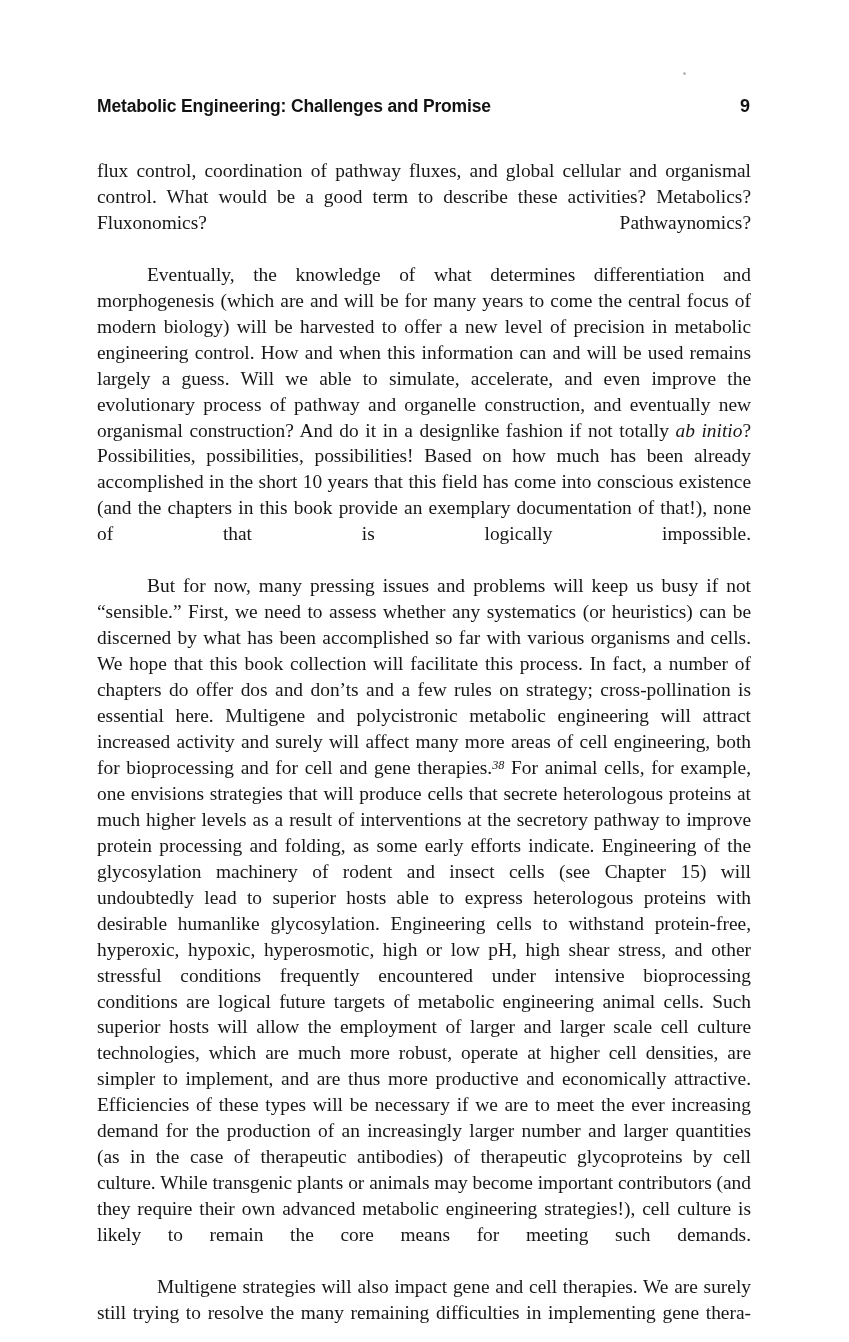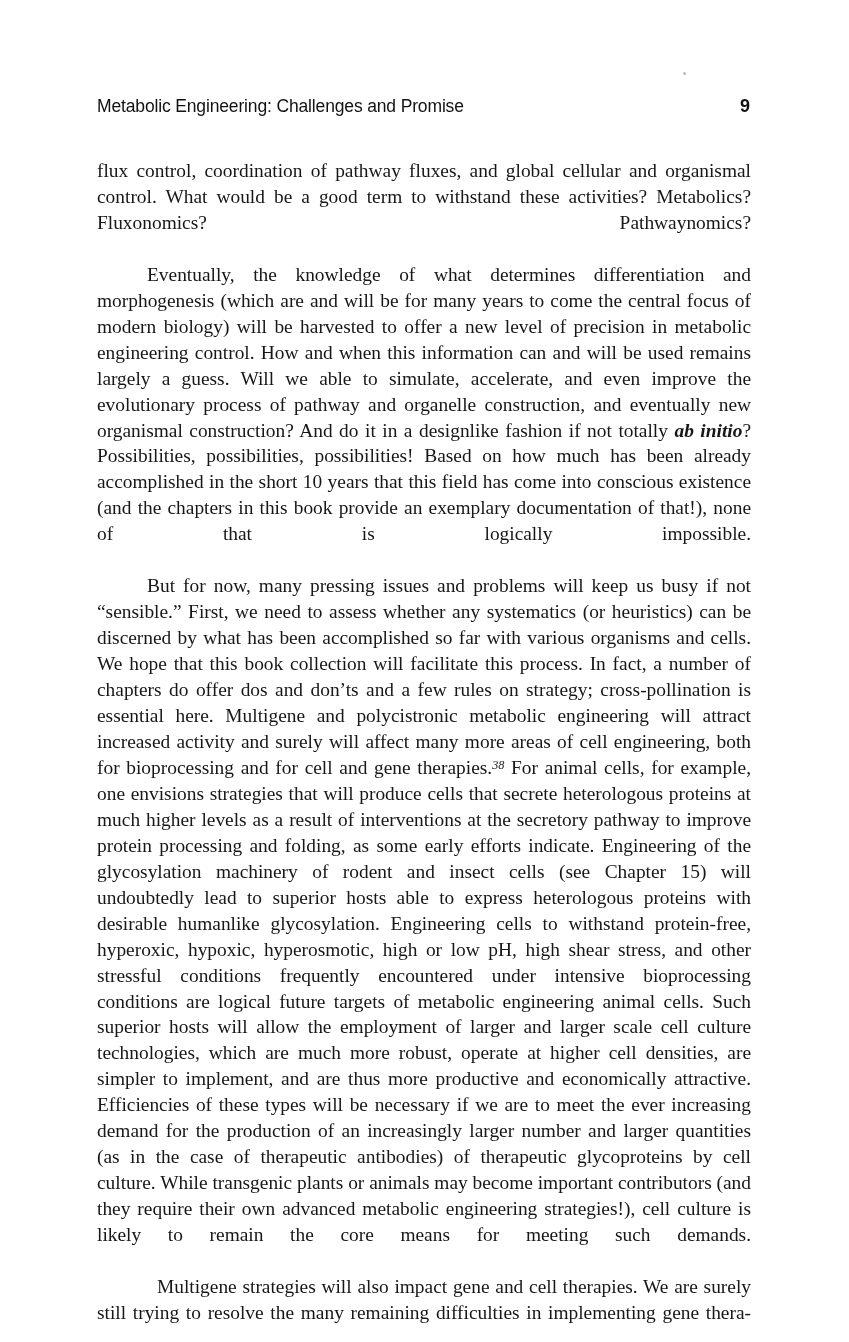--- a/index.html
+++ b/index.html
@@ -25,21 +25,21 @@
     right: 99px;
     top: 96px;
     height: 26px;
     display: flex;
     align-items: baseline;
     justify-content: space-between;
   }
 
   .running-head-title {
     font-family: "Liberation Sans", sans-serif;
-    font-weight: 400;
+    font-weight: 700;
     font-size: 17.5px;
     letter-spacing: -0.15px;
     color: #121212;
     white-space: nowrap;
   }
 
   .running-head-folio {
     font-family: "Liberation Sans", sans-serif;
     font-weight: 700;
     font-size: 18px;
@@ -88,21 +88,20 @@
 
   
   .textblock p:after {
     content: "";
     display: inline-block;
     width: 100%;
   }
 
   .ital {
     font-style: italic;
-    font-weight: bold;
   }
 
   sup.fn {
     font-size: 0.63em;
     vertical-align: 0.45em;
     line-height: 0;
     font-style: italic;
   }
 </style>
 </head>
@@ -111,19 +110,19 @@
 <div class="page">
 
   <div class="running-head">
     <span class="running-head-title">Metabolic Engineering: Challenges and Promise</span>
     <span class="running-head-folio">9</span>
   </div>
 
   <div class="scan-speck"></div>
 
   <div class="textblock">
-      <p>flux control, coordination of pathway fluxes, and global cellular and organismal control. What would be a good term to withstand these activities? Metabolics? Fluxonomics? Pathwaynomics?</p>
+      <p>flux control, coordination of pathway fluxes, and global cellular and organismal control. What would be a good term to describe these activities? Metabolics? Fluxonomics? Pathwaynomics?</p>
       <p class="indent">Eventually, the knowledge of what determines differentiation and morphogenesis (which are and will be for many years to come the central focus of modern biology) will be harvested to offer a new level of precision in metabolic engineering control. How and when this information can and will be used remains largely a guess. Will we able to simulate, accelerate, and even improve the evolutionary process of pathway and organelle construction, and eventually new organismal construction? And do it in a designlike fashion if not totally <span class="ital">ab initio</span>? Possibilities, possibilities, possibilities! Based on how much has been already accomplished in the short 10 years that this field has come into conscious existence (and the chapters in this book provide an exemplary documentation of that!), none of that is logically impossible.</p>
       <p class="indent">But for now, many pressing issues and problems will keep us busy if not “sensible.” First, we need to assess whether any systematics (or heuristics) can be discerned by what has been accomplished so far with various organisms and cells. We hope that this book collection will facilitate this process. In fact, a number of chapters do offer dos and don’ts and a few rules on strategy; cross-pollination is essential here. Multigene and polycistronic metabolic engineering will attract increased activity and surely will affect many more areas of cell engineering, both for bioprocessing and for cell and gene therapies.<sup class="fn">38</sup> For animal cells, for example, one envisions strategies that will produce cells that secrete heterologous proteins at much higher levels as a result of interventions at the secretory pathway to improve protein processing and folding, as some early efforts indicate. Engineering of the glycosylation machinery of rodent and insect cells (see Chapter 15) will undoubtedly lead to superior hosts able to express heterologous proteins with desirable humanlike glycosylation. Engineering cells to withstand protein-free, hyperoxic, hypoxic, hyperosmotic, high or low pH, high shear stress, and other stressful conditions frequently encountered under intensive bioprocessing conditions are logical future targets of metabolic engineering animal cells. Such superior hosts will allow the employment of larger and larger scale cell culture technologies, which are much more robust, operate at higher cell densities, are simpler to implement, and are thus more productive and economically attractive. Efficiencies of these types will be necessary if we are to meet the ever increasing demand for the production of an increasingly larger number and larger quantities (as in the case of therapeutic antibodies) of therapeutic glycoproteins by cell culture. While transgenic plants or animals may become important contributors (and they require their own advanced metabolic engineering strategies!), cell culture is likely to remain the core means for meeting such demands.</p>
       <p class="indent-wide">Multigene strategies will also impact gene and cell therapies. We are surely still trying to resolve the many remaining difficulties in implementing gene thera-</p>
     </div>
 
 </div>
 
 </body></html>

